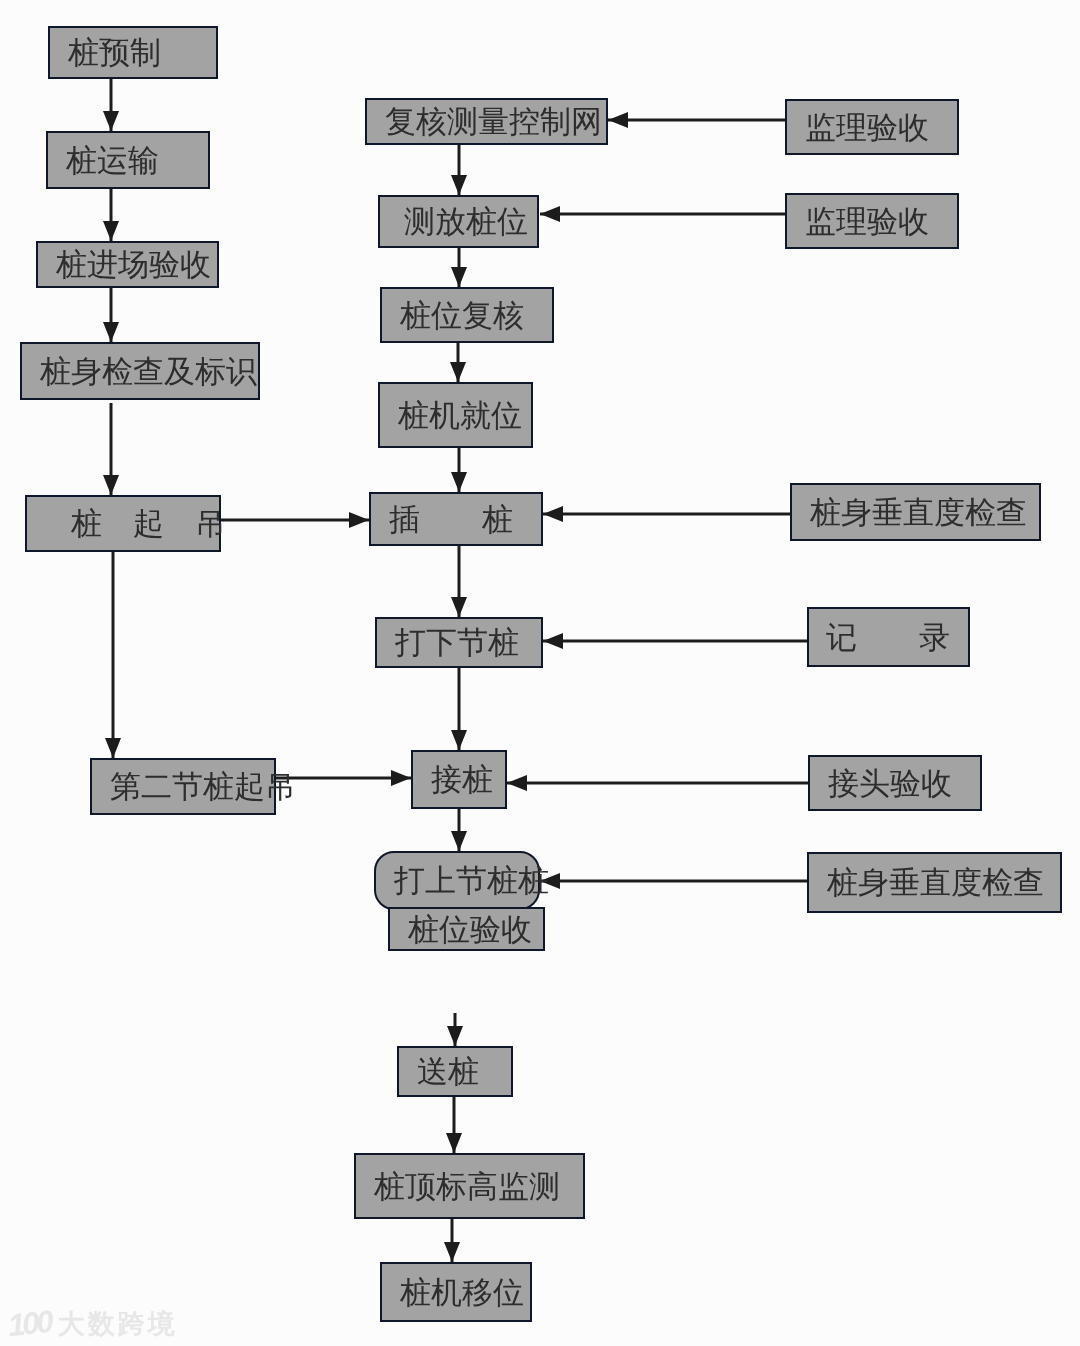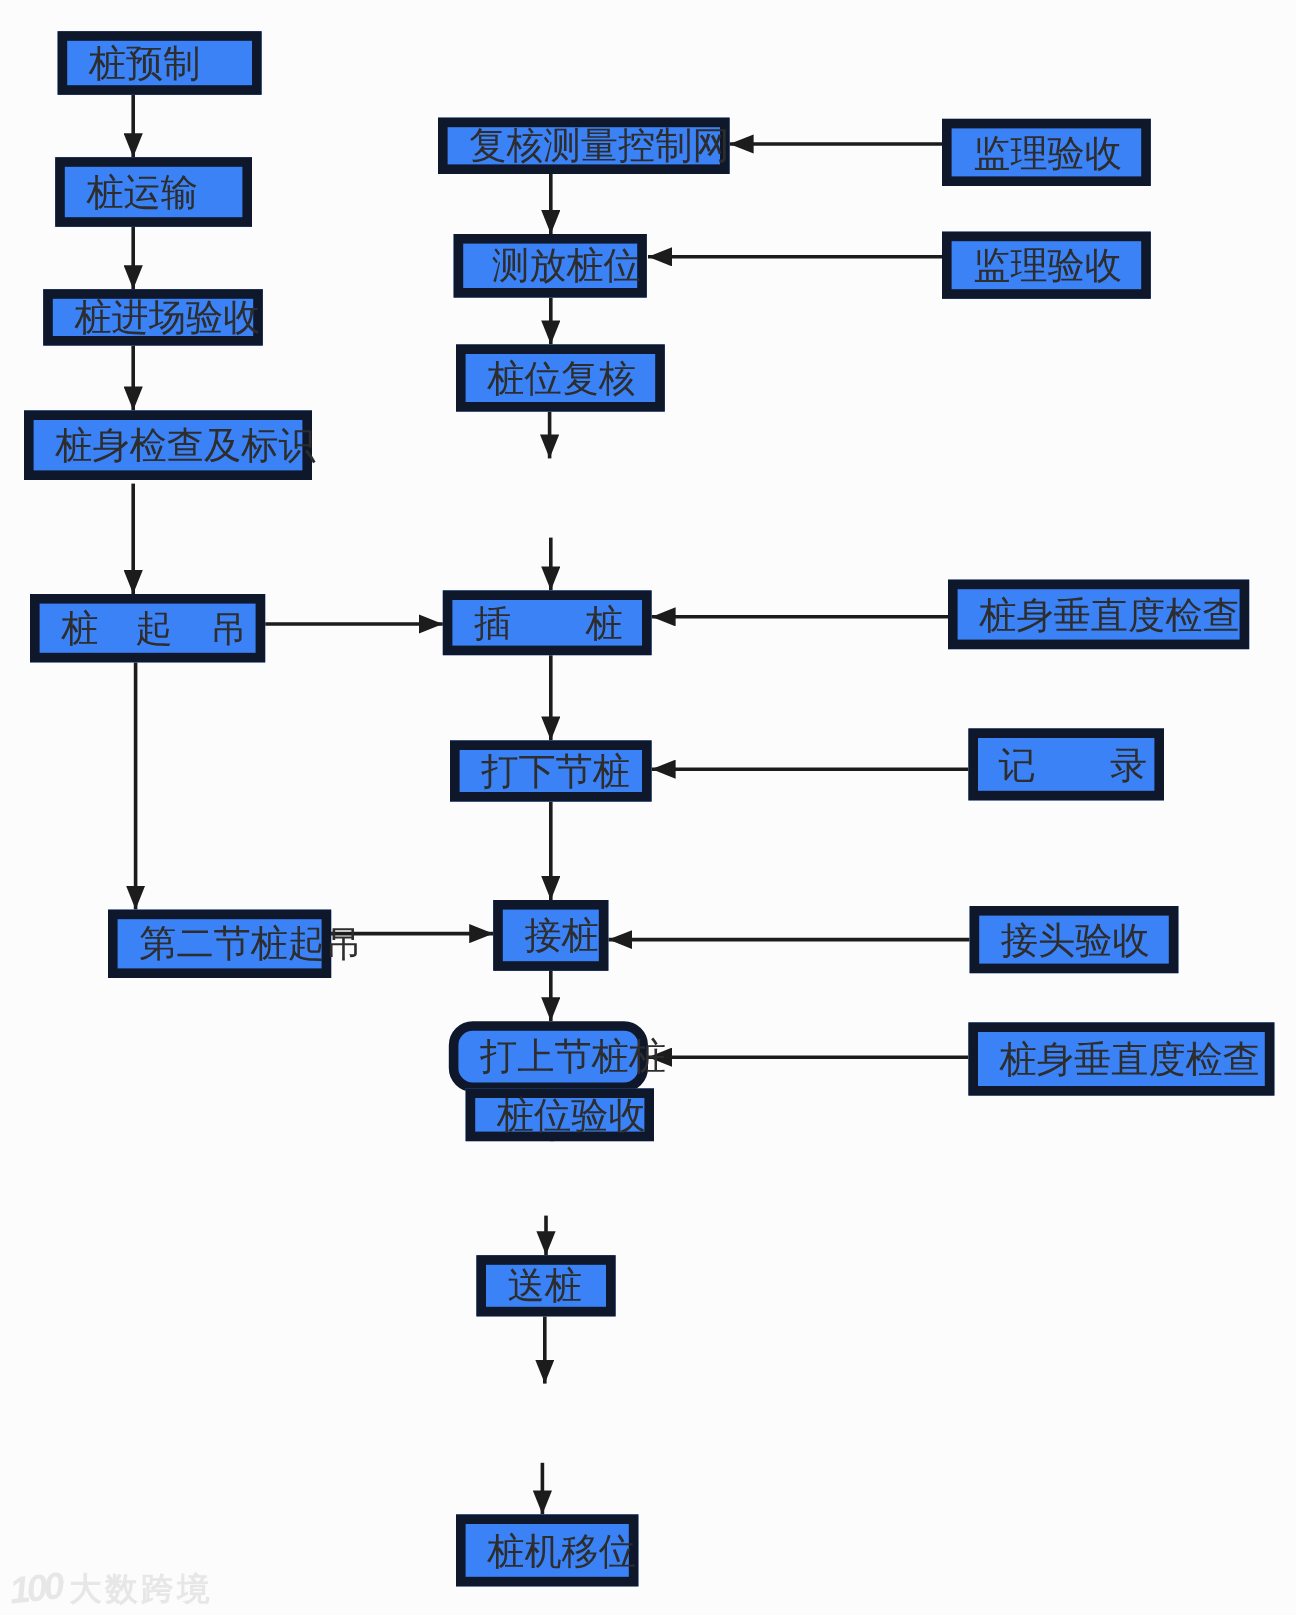--- a/index.html
+++ b/index.html
@@ -9,31 +9,31 @@
     width:1080px;
     height:1346px;
     background:#fcfcfc;
     overflow:hidden;
     font-family:"Liberation Serif","DejaVu Serif",serif;
   }
   .connectors{position:absolute;left:0;top:0;}
   .node{
     position:absolute;
     box-sizing:border-box;
-    border:8px solid #0f172a;
-    background:#3b82f6;
+    border:2px solid #0f172a;
+    background:#a3a3a3;
     display:flex;
     align-items:center;
     padding-left:18px;
     font-size:31px;
     color:#2d2d2d;
     white-space:nowrap;
     line-height:1;
   }
-  .node.pad-wide{padding-left:18px;}
+  .node.pad-wide{padding-left:44px;}
   .watermark{
     position:absolute;
     left:8px;
     top:1306px;
     display:flex;
     align-items:center;
     gap:7px;
     color:#e7e7e7;
     font-family:"Liberation Sans","DejaVu Sans",sans-serif;
     font-weight:bold;
@@ -95,26 +95,28 @@
   <div class="node" style="left:48px;top:26px;width:170px;height:53px;">桩预制</div>
   <div class="node" style="left:46px;top:131px;width:164px;height:58px;">桩运输</div>
   <div class="node" style="left:36px;top:241px;width:183px;height:47px;">桩进场验收</div>
   <div class="node" style="left:20px;top:342px;width:240px;height:58px;">桩身检查及标识</div>
   <div class="node pad-wide" style="left:25px;top:495px;width:196px;height:57px;">桩　起　吊</div>
   <div class="node" style="left:46px;top:758px;width:186px;height:57px;margin-left:44px;">第二节桩起吊</div>
 
   <div class="node" style="left:365px;top:98px;width:243px;height:47px;">复核测量控制网</div>
   <div class="node" style="left:378px;top:195px;width:161px;height:53px;padding-left:24px;">测放桩位</div>
   <div class="node" style="left:380px;top:287px;width:174px;height:56px;">桩位复核</div>
+  <div class="node" style="left:378px;top:382px;width:155px;height:66px;">桩机就位</div>
   <div class="node" style="left:369px;top:492px;width:174px;height:54px;">插　　桩</div>
   <div class="node" style="left:375px;top:617px;width:168px;height:51px;">打下节桩</div>
   <div class="node" style="left:411px;top:750px;width:96px;height:59px;">接桩</div>
   <div class="node" style="left:374px;top:851px;width:166px;height:59px;border-radius:20px;">打上节桩桩</div>
   <div class="node" style="left:388px;top:907px;width:157px;height:44px;">桩位验收</div>
   <div class="node" style="left:397px;top:1046px;width:116px;height:51px;">送桩</div>
+  <div class="node" style="left:354px;top:1153px;width:231px;height:66px;">桩顶标高监测</div>
   <div class="node" style="left:380px;top:1262px;width:152px;height:60px;">桩机移位</div>
 
   <div class="node" style="left:785px;top:99px;width:174px;height:56px;">监理验收</div>
   <div class="node" style="left:785px;top:193px;width:174px;height:56px;">监理验收</div>
   <div class="node" style="left:790px;top:483px;width:251px;height:58px;">桩身垂直度检查</div>
   <div class="node" style="left:807px;top:607px;width:163px;height:60px;padding-left:17px;">记　　录</div>
   <div class="node" style="left:808px;top:755px;width:174px;height:56px;">接头验收</div>
   <div class="node" style="left:807px;top:852px;width:255px;height:61px;">桩身垂直度检查</div>
 
   <div class="watermark">

